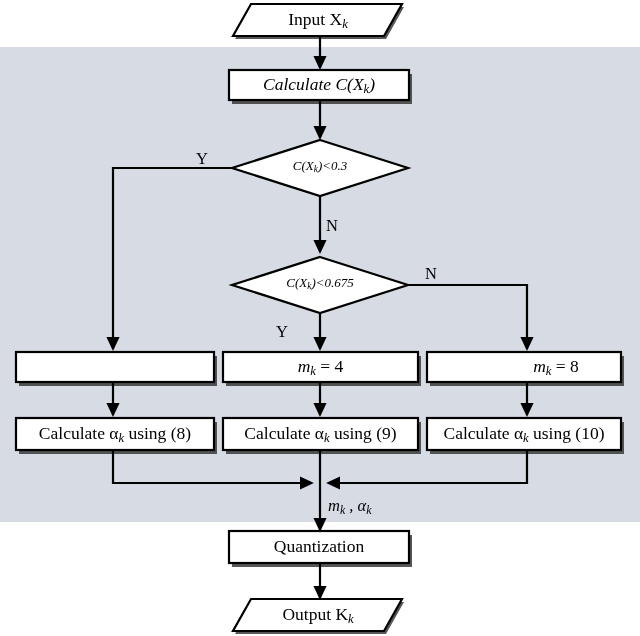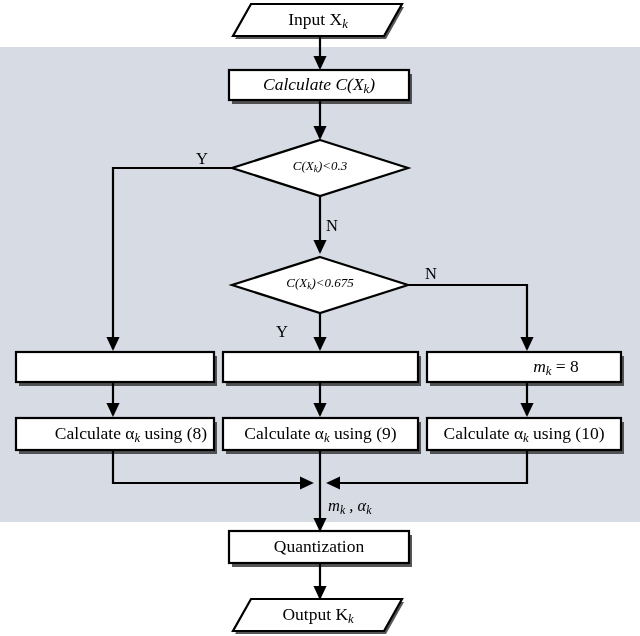--- a/index.html
+++ b/index.html
@@ -153,26 +153,29 @@
 
   <div class="node-label lbl-diamond" style="left:240px; top:159px; width:160px;">
     <span>C(X</span><span class="sub">k</span><span>)&lt;0.3</span>
   </div>
 
   <div class="node-label lbl-diamond" style="left:240px; top:276px; width:160px;">
     <span>C(X</span><span class="sub">k</span><span>)&lt;0.675</span>
   </div>
 
 
+  <div class="node-label lbl-box" style="left:223px; top:358px; width:195px;">
+    <span class="ital">m</span><span class="sub ital">k</span><span> = 4</span>
+  </div>
 
   <div class="node-label lbl-box" style="left:419px; top:358px; width:194px;margin-left:40px;">
     <span class="ital">m</span><span class="sub ital">k</span><span> = 8</span>
   </div>
 
-  <div class="node-label lbl-box" style="left:16px; top:425px; width:230px;">
+  <div class="node-label lbl-box" style="left:16px; top:425px; width:198px;">
     <span>Calculate α</span><span class="sub ital">k</span><span> using (8)</span>
   </div>
 
   <div class="node-label lbl-box" style="left:223px; top:425px; width:195px;">
     <span>Calculate α</span><span class="sub ital">k</span><span> using (9)</span>
   </div>
 
   <div class="node-label lbl-box" style="left:427px; top:425px; width:194px;">
     <span>Calculate α</span><span class="sub ital">k</span><span> using (10)</span>
   </div>

